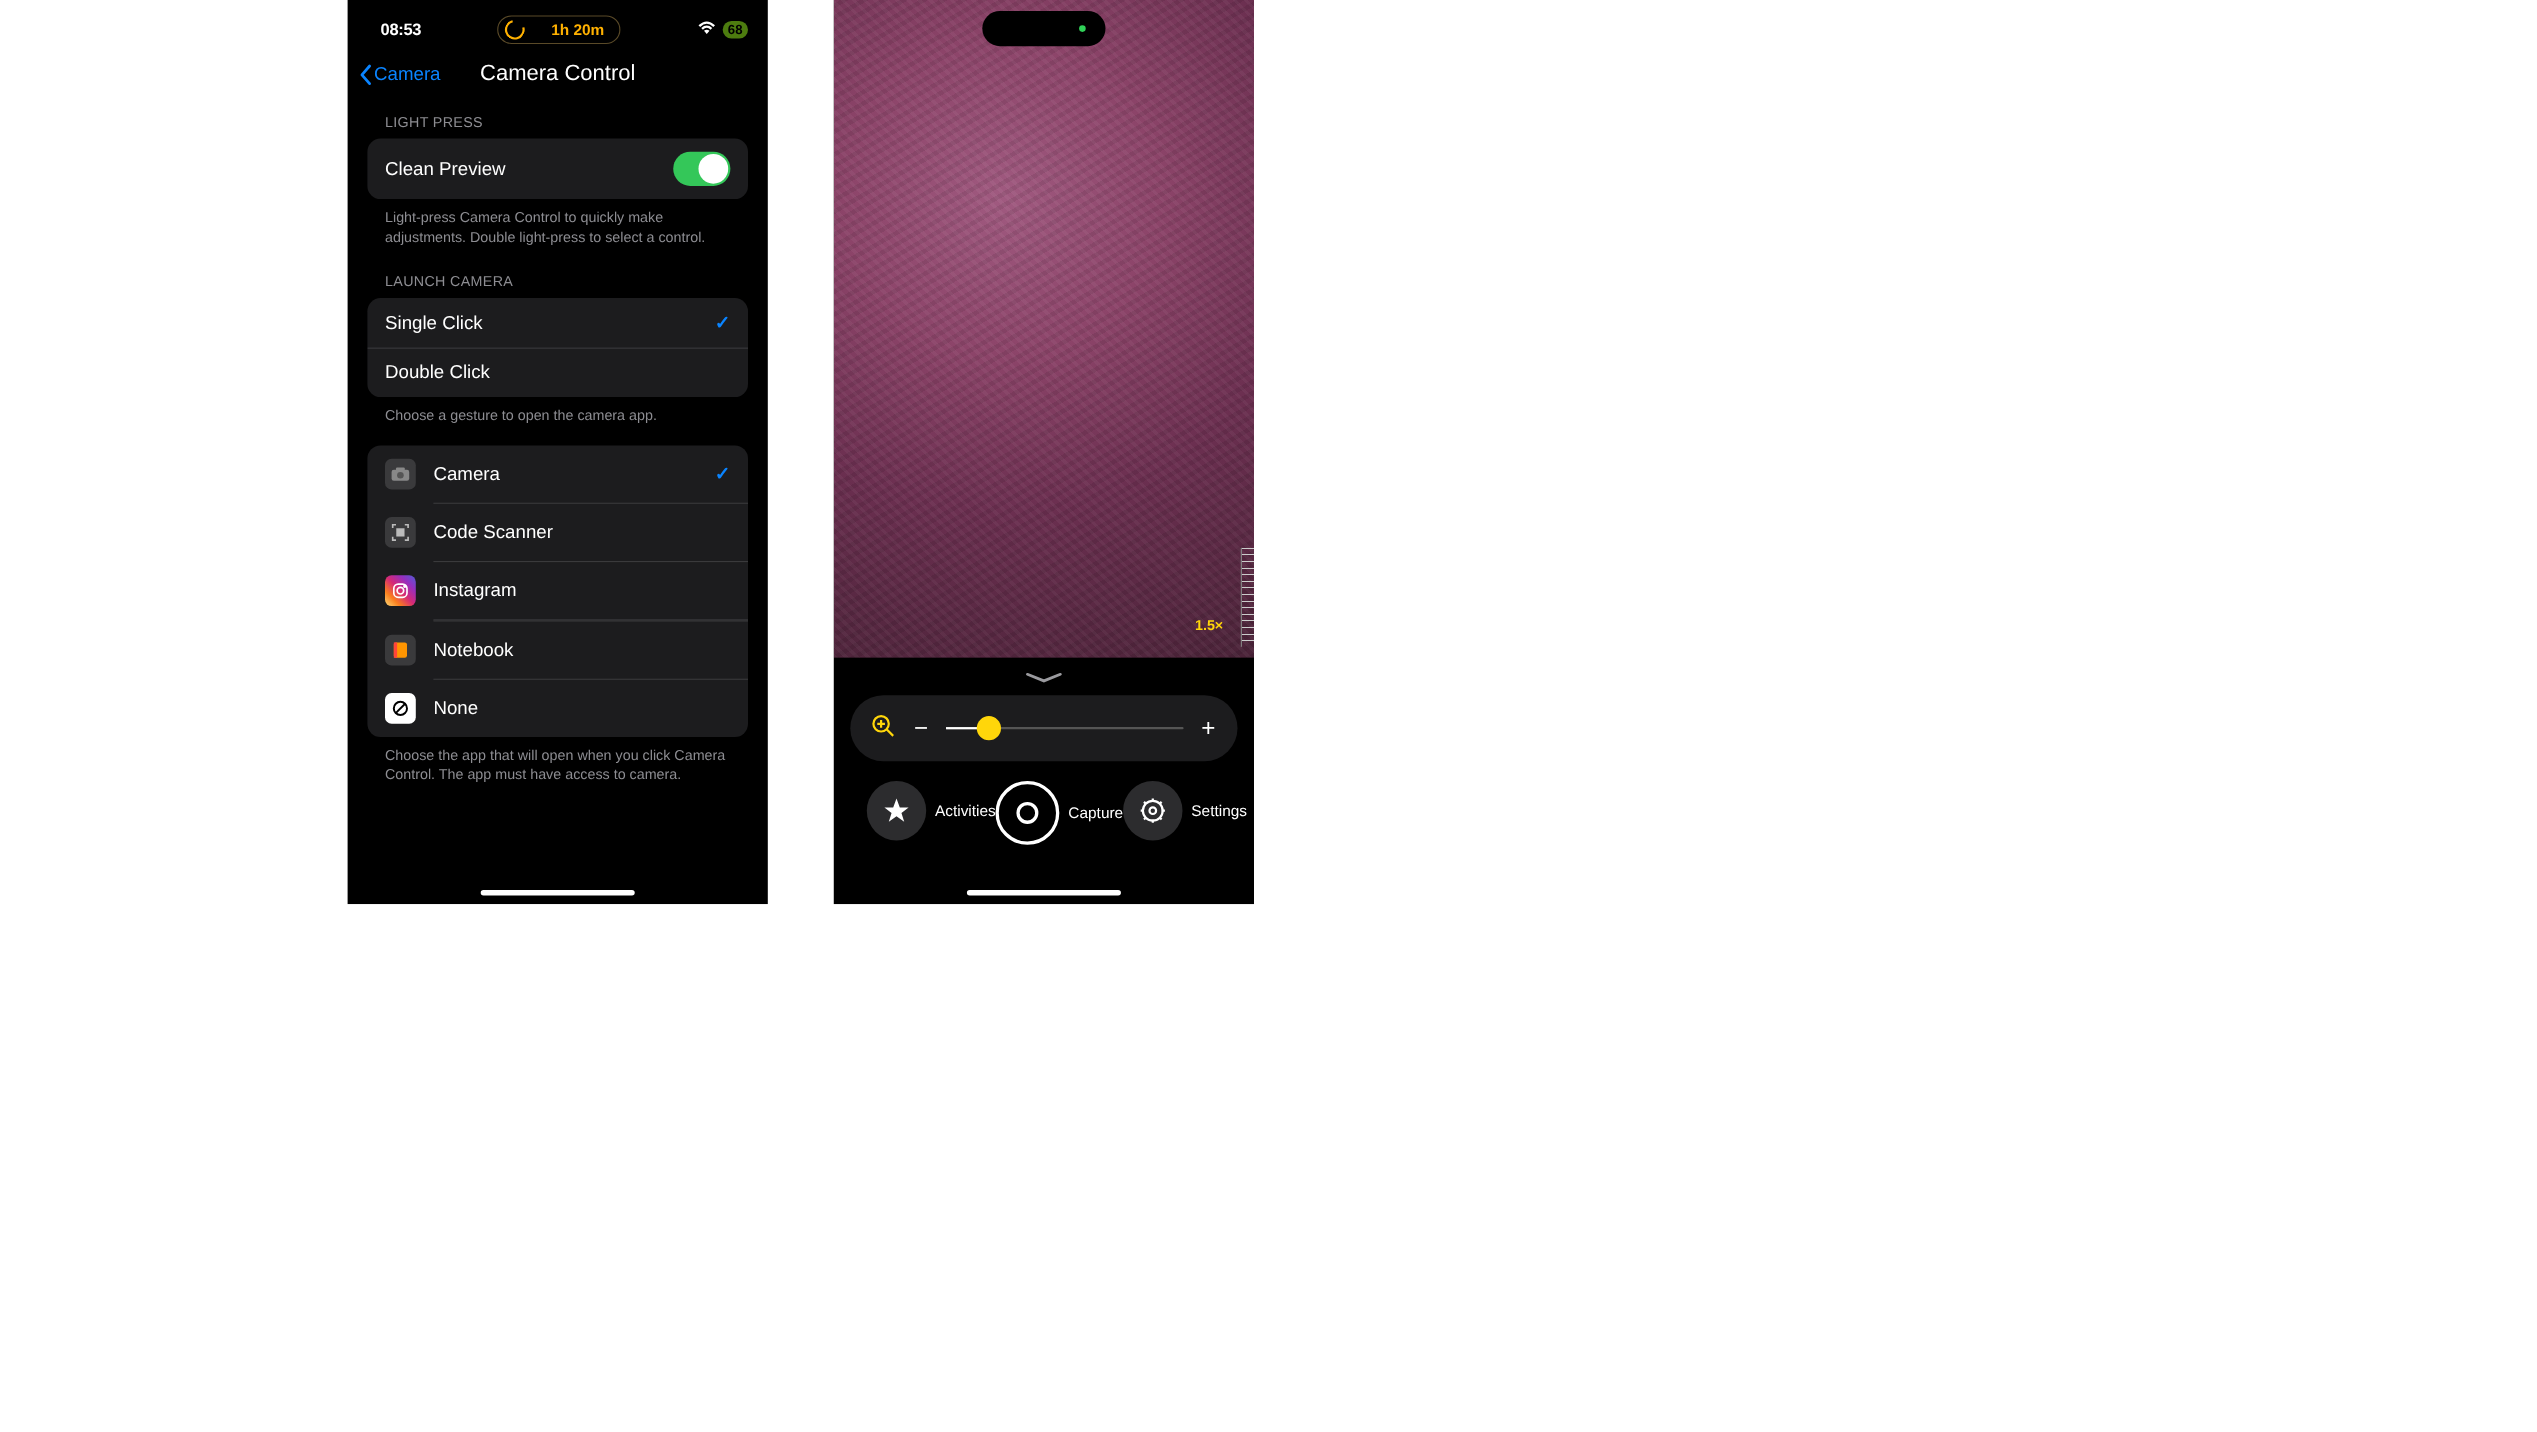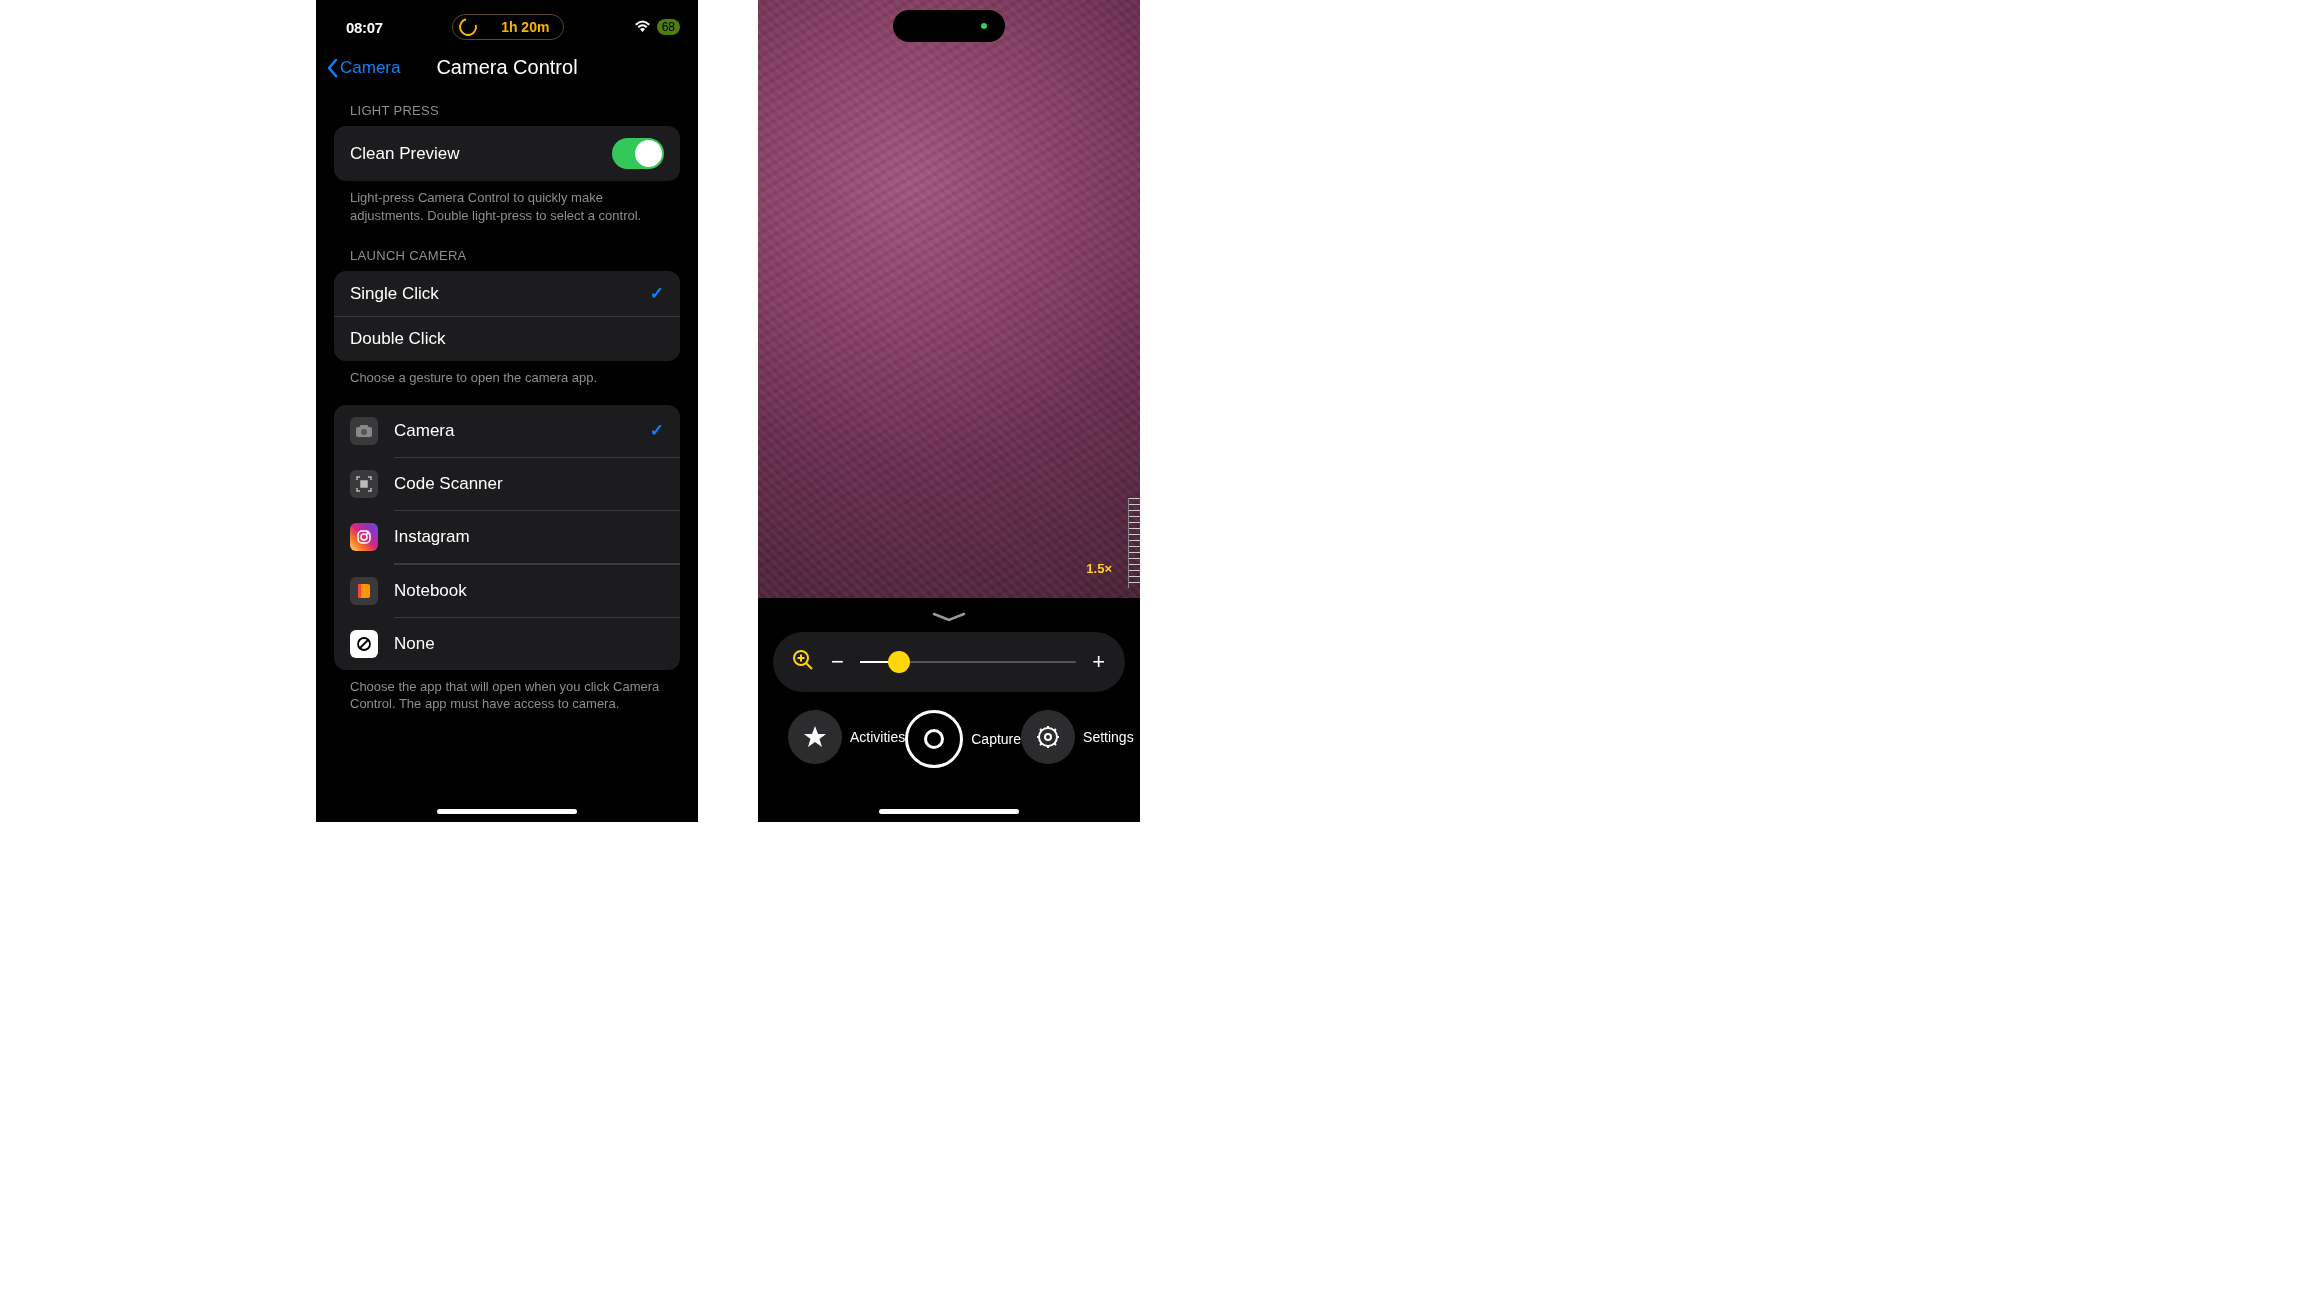--- a/index.html
+++ b/index.html
@@ -52,21 +52,21 @@
     }
     .focus-ring {
       width:18px; height:18px; border-radius:50%;
       border:2px solid #ffb100;
       border-top-color:transparent;
       transform:rotate(30deg);
     }
     .status-right { display:flex; align-items:center; gap:6px; }
     .battery {
       background:#4d7c0f; color:#000; border-radius:8px;
-      font-size:12px; font-weight:400; padding:1px 5px;
+      font-size:12px; font-weight:700; padding:1px 5px;
     }
 
     .nav-bar {
       display:flex; align-items:center; justify-content:center;
       padding: 8px 14px 18px 14px; position:relative;
     }
     .nav-back {
       position:absolute; left:10px; display:flex; align-items:center;
       color:#0a84ff; font-size:17px; gap:2px;
     }
@@ -197,21 +197,21 @@
   </style>
 </head>
 <body>
 
 <div class="screens-wrapper">
 
 <div class="phone">
 
   <div class="status-bar">
     <div class="status-left">
-      <span class="status-time">08:07</span>
+      <span class="status-time">08:53</span>
     </div>
     <div class="focus-pill">
       <span class="focus-ring"></span>
       <span>1h 20m</span>
     </div>
     <div class="status-right">
       <span>
         <svg width="17" height="13" viewBox="0 0 17 13">
               <path d="M8.5 12 L6 9 Q8.5 7 11 9 Z M3.5 6.5 Q8.5 2 13.5 6.5 L12 8 Q8.5 4.5 5 8 Z M1 4 Q8.5 -3 16 4 L14.5 5.5 Q8.5 -0.5 2.5 5.5 Z" fill="#fff"></path>
             </svg>

